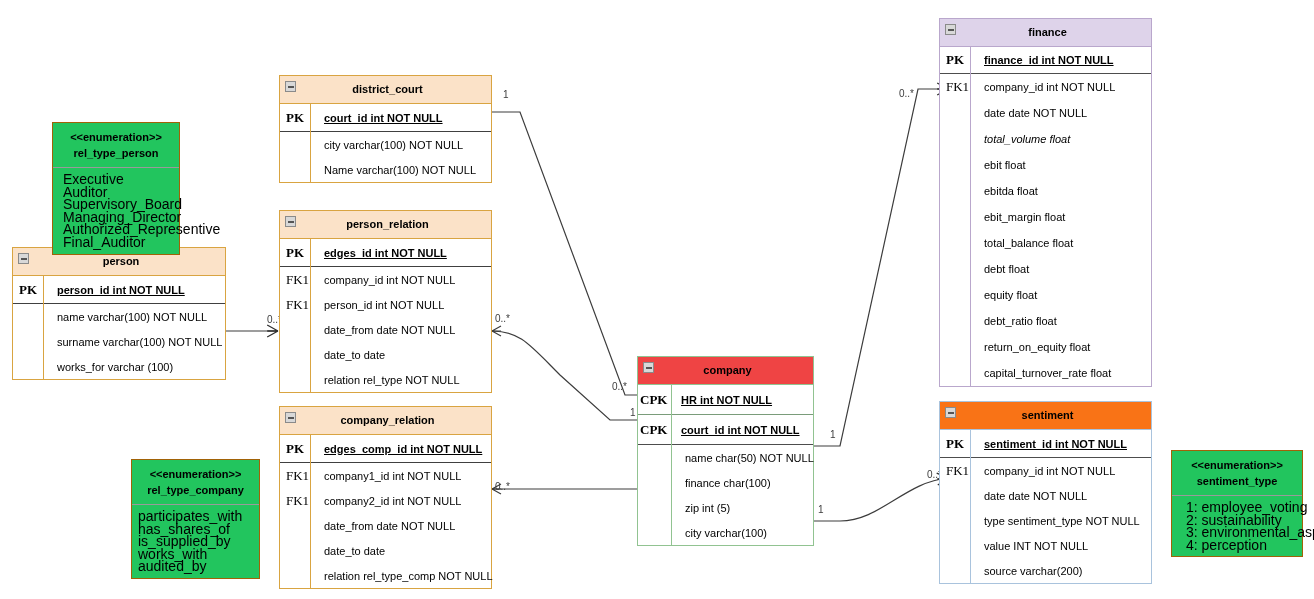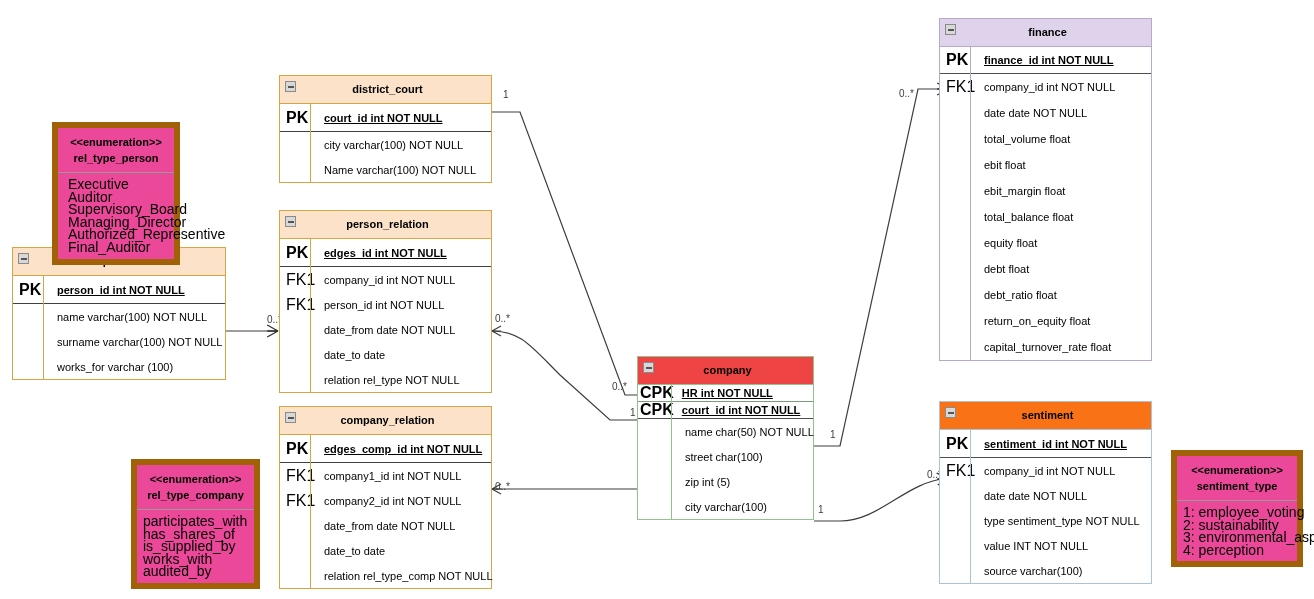--- a/index.html
+++ b/index.html
@@ -9,26 +9,26 @@
 
   
   .entity{position:absolute;box-sizing:border-box;background:#ffffff;border:1px solid #c8a05a;}
   .entity .hdr{position:relative;text-align:center;font-weight:bold;font-size:11px;color:#000;
                padding:7px 14px 7px 18px;border-bottom:1px solid #c8a05a;line-height:13px;}
   .entity .minus{position:absolute;left:5px;top:5px;width:11px;height:11px;border:1px solid #8a8a8a;
                  background:#d8d8d8;box-sizing:border-box;}
   .entity .minus:after{content:"";position:absolute;left:2px;top:4px;width:6px;height:2px;background:#555;}
   .entity .rows{position:relative;}
   .row{display:flex;align-items:center;box-sizing:border-box;font-size:11px;color:#000;}
-  .row .key{flex:0 0 30px;padding-left:6px;font-weight:bold;font-size:16px;letter-spacing:0;}
+  .row .key{flex:0 0 30px;padding-left:6px;font-weight:bold;font-size:13px;letter-spacing:0;font-family:Liberation Serif, serif;}
   .row .key.fk{font-weight:normal;}
   .row .fld{flex:1;padding-left:8px;white-space:nowrap;}
   .row.pk{height:28px;border-bottom:1px solid #404040;}
   .row.pk .fld{font-weight:bold;text-decoration:underline;}
-  .row.cpk{height:17px;border-bottom:1px solid #7a9c7a;}
+  .row.cpk{height:30px;border-bottom:1px solid #7a9c7a;}
   .row.cpk .fld{font-weight:bold;text-decoration:underline;}
   .row.attr{height:25px;}
   .vsep{position:absolute;top:0;bottom:0;width:1px;background:#c8a05a;left:30px;}
 
   
   .e-orange{border-color:#d9a441;}
   .e-orange .hdr{background:#fbe2c8;border-bottom-color:#d9a441;}
   .e-orange .vsep{background:#d9a441;}
 
   .e-green{border-color:#91c391;}
@@ -39,21 +39,21 @@
   .e-purple .hdr{background:#ded3ea;border-bottom-color:#b9a7cc;}
   .e-purple .vsep{background:#b9a7cc;}
   .e-purple .row.pk{border-bottom:1px solid #4d4d4d;}
 
   .e-blue{border-color:#a9c3dd;}
   .e-blue .hdr{background:#f97316;border-bottom-color:#a9c3dd;}
   .e-blue .vsep{background:#a9c3dd;}
   .e-blue .row.pk{border-bottom:1px solid #4d4d4d;}
 
   
-  .enum{position:absolute;box-sizing:border-box;background:#ec4899;border:6px solid #a16207;}
+  .enum{position:absolute;box-sizing:border-box;background:#22c55e;border:1px solid #a16207;}
   .enum .ehdr{text-align:center;font-size:11px;font-weight:bold;color:#000;padding:6px 4px 6px 4px;
               line-height:16px;border-bottom:1px solid #9a9a9a;}
   .enum .ebody{padding:5px 0 5px 10px;font-size:14px;line-height:12.6px;color:#000;}
   .enum .ebody div{white-space:nowrap;}
 
   
   .card{position:absolute;font-size:10px;color:#3c3c3c;white-space:nowrap;}
   .stray{position:absolute;font-size:10px;color:#3c3c3c;}
 
   svg.links{position:absolute;left:0;top:0;width:1314px;height:599px;pointer-events:none;}
@@ -230,21 +230,21 @@
     <div class="row cpk" style="border-bottom:1px solid #4d4d4d;">
       <span class="key" style="flex:0 0 33px;padding-left:2px;">CPK</span>
       <span class="fld">court_id int NOT NULL</span>
     </div>
     <div class="row attr">
       <span class="key" style="flex:0 0 33px;"></span>
       <span class="fld">name char(50) NOT NULL</span>
     </div>
     <div class="row attr">
       <span class="key" style="flex:0 0 33px;"></span>
-      <span class="fld">street char(100)</span>
+      <span class="fld">finance char(100)</span>
     </div>
     <div class="row attr">
       <span class="key" style="flex:0 0 33px;"></span>
       <span class="fld">zip int (5)</span>
     </div>
     <div class="row attr">
       <span class="key" style="flex:0 0 33px;"></span>
       <span class="fld">city varchar(100)</span>
     </div>
   </div>
@@ -262,46 +262,50 @@
       <span class="fld">finance_id int NOT NULL</span>
     </div>
     <div class="row attr" style="height:26px;">
       <span class="key fk">FK1</span>
       <span class="fld">company_id int NOT NULL</span>
     </div>
     <div class="row attr" style="height:26px;">
       <span class="key"></span>
       <span class="fld">date date NOT NULL</span>
     </div>
-    <div class="row attr" style="height:26px;">
+    <div class="row attr" style="height:26px;font-style:italic;">
       <span class="key"></span>
       <span class="fld">total_volume float</span>
     </div>
     <div class="row attr" style="height:26px;">
       <span class="key"></span>
       <span class="fld">ebit float</span>
     </div>
     <div class="row attr" style="height:26px;">
       <span class="key"></span>
+      <span class="fld">ebitda float</span>
+    </div>
+    <div class="row attr" style="height:26px;">
+      <span class="key"></span>
       <span class="fld">ebit_margin float</span>
     </div>
     <div class="row attr" style="height:26px;">
       <span class="key"></span>
       <span class="fld">total_balance float</span>
     </div>
     <div class="row attr" style="height:26px;">
       <span class="key"></span>
+      <span class="fld">debt float</span>
+    </div>
+    <div class="row attr" style="height:26px;">
+      <span class="key"></span>
       <span class="fld">equity float</span>
     </div>
     <div class="row attr" style="height:26px;">
       <span class="key"></span>
-      <span class="fld">debt float</span>
-    </div>
-    <div class="row attr" style="height:26px;">
-      <span class="key"></span>
       <span class="fld">debt_ratio float</span>
     </div>
     <div class="row attr" style="height:26px;">
       <span class="key"></span>
       <span class="fld">return_on_equity float</span>
     </div>
     <div class="row attr" style="height:26px;">
       <span class="key"></span>
       <span class="fld">capital_turnover_rate float</span>
     </div>
@@ -330,21 +334,21 @@
     <div class="row attr">
       <span class="key"></span>
       <span class="fld">type sentiment_type NOT NULL</span>
     </div>
     <div class="row attr">
       <span class="key"></span>
       <span class="fld">value INT NOT NULL</span>
     </div>
     <div class="row attr">
       <span class="key"></span>
-      <span class="fld">source varchar(100)</span>
+      <span class="fld">source varchar(200)</span>
     </div>
   </div>
 </div>
 
 <div class="enum" style="left:52px;top:122px;width:128px;">
   <div class="ehdr">
     <div>&lt;&lt;enumeration&gt;&gt;</div>
     <div>rel_type_person</div>
   </div>
   <div class="ebody">
@@ -369,19 +373,19 @@
     <div>works_with</div>
     <div>audited_by</div>
   </div>
 </div>
 
 <div class="enum" style="left:1171px;top:450px;width:132px;">
   <div class="ehdr">
     <div>&lt;&lt;enumeration&gt;&gt;</div>
     <div>sentiment_type</div>
   </div>
-  <div class="ebody" style="padding-left:6px;">
+  <div class="ebody" style="padding-left:6px;margin-left:8px;">
     <div>1: employee_voting</div>
     <div>2: sustainability</div>
     <div>3: environmental_aspects</div>
     <div>4: perception</div>
   </div>
 </div>
 
 </body></html>

